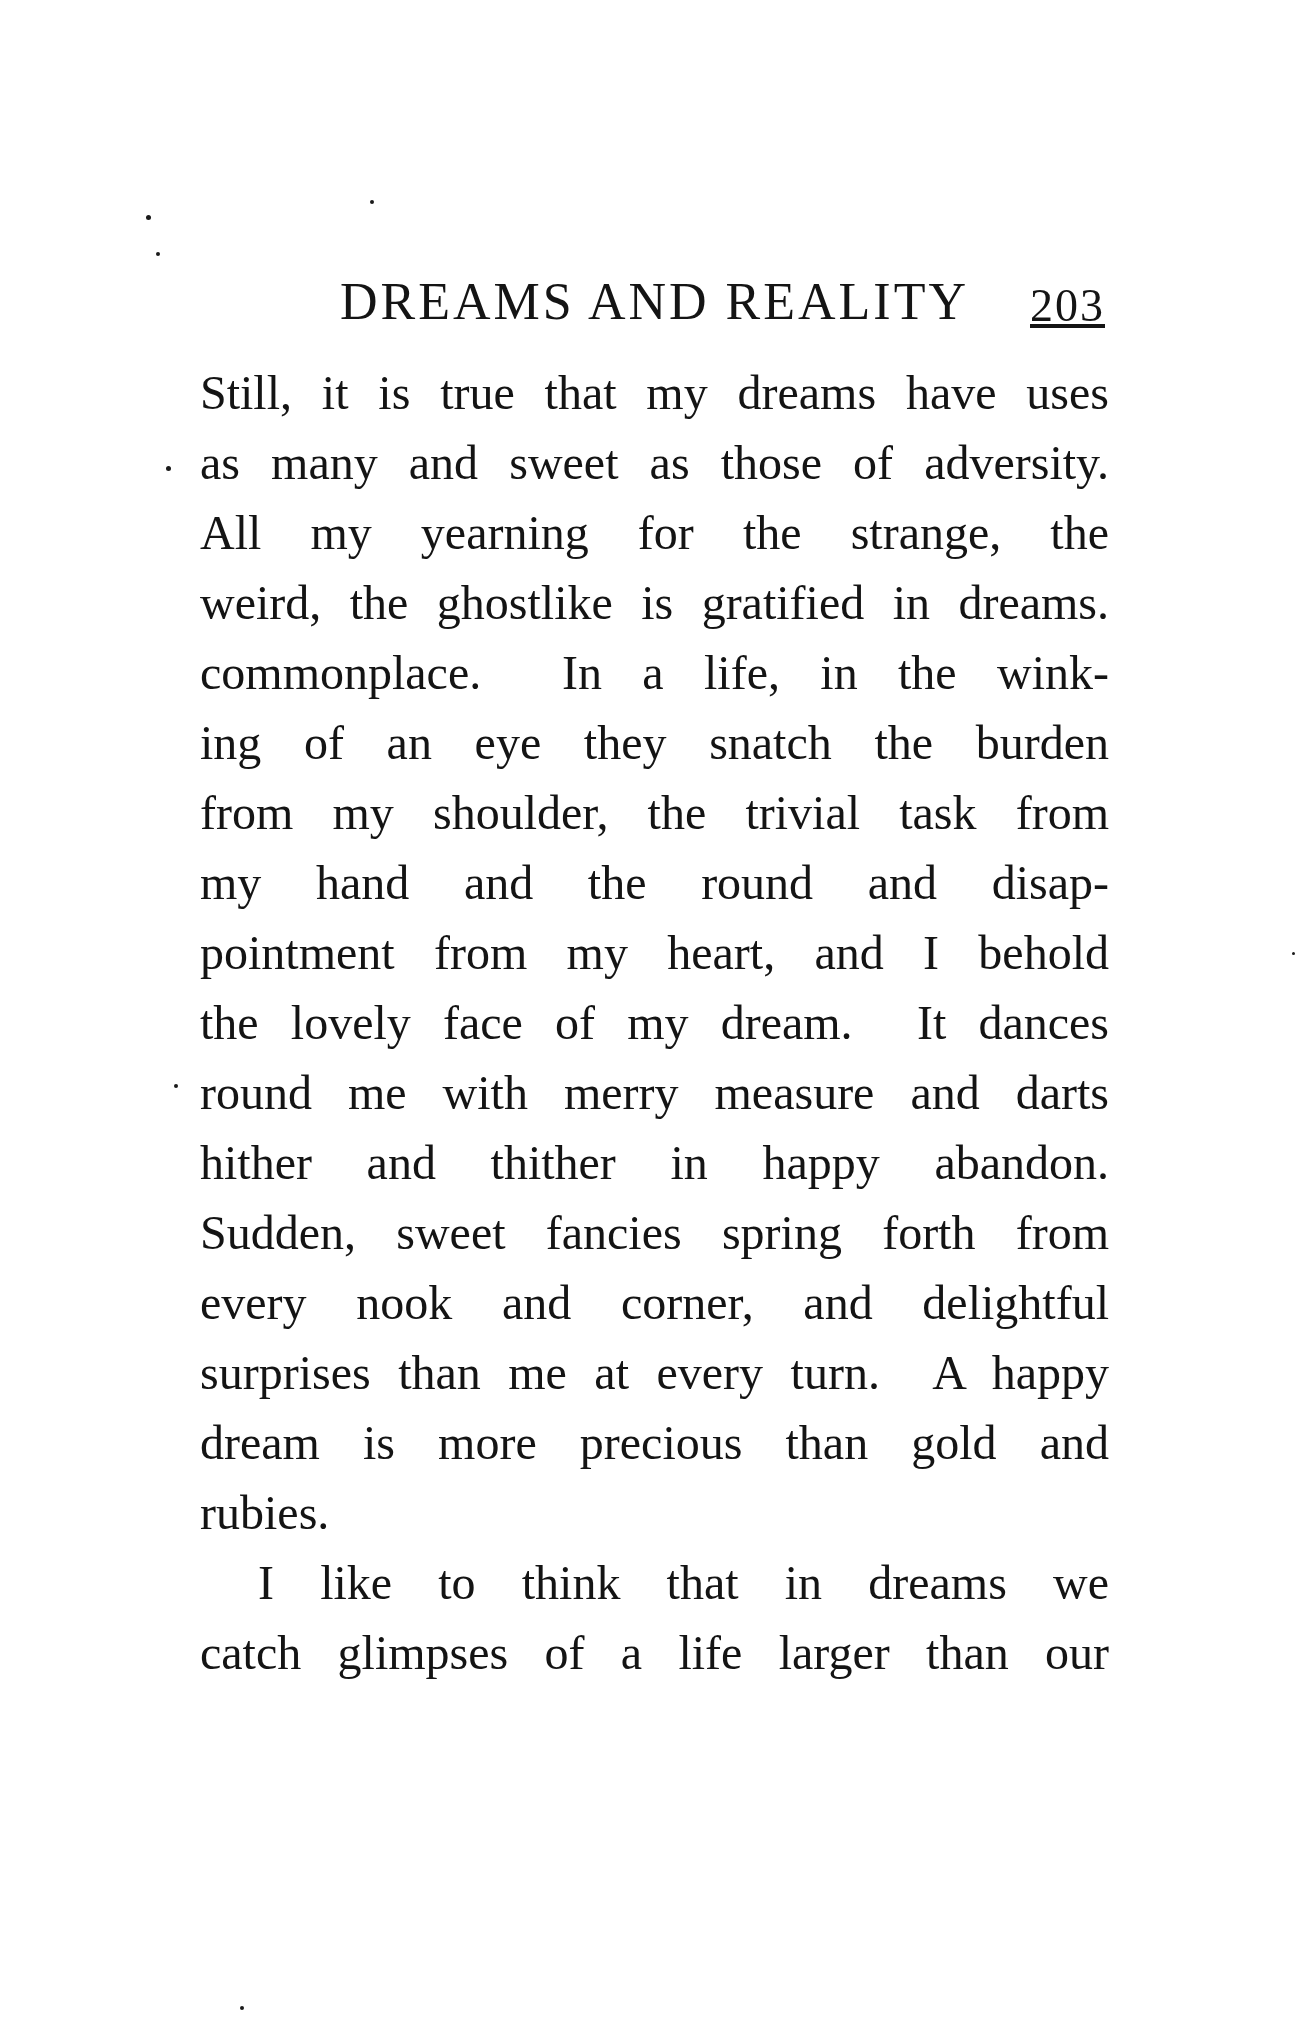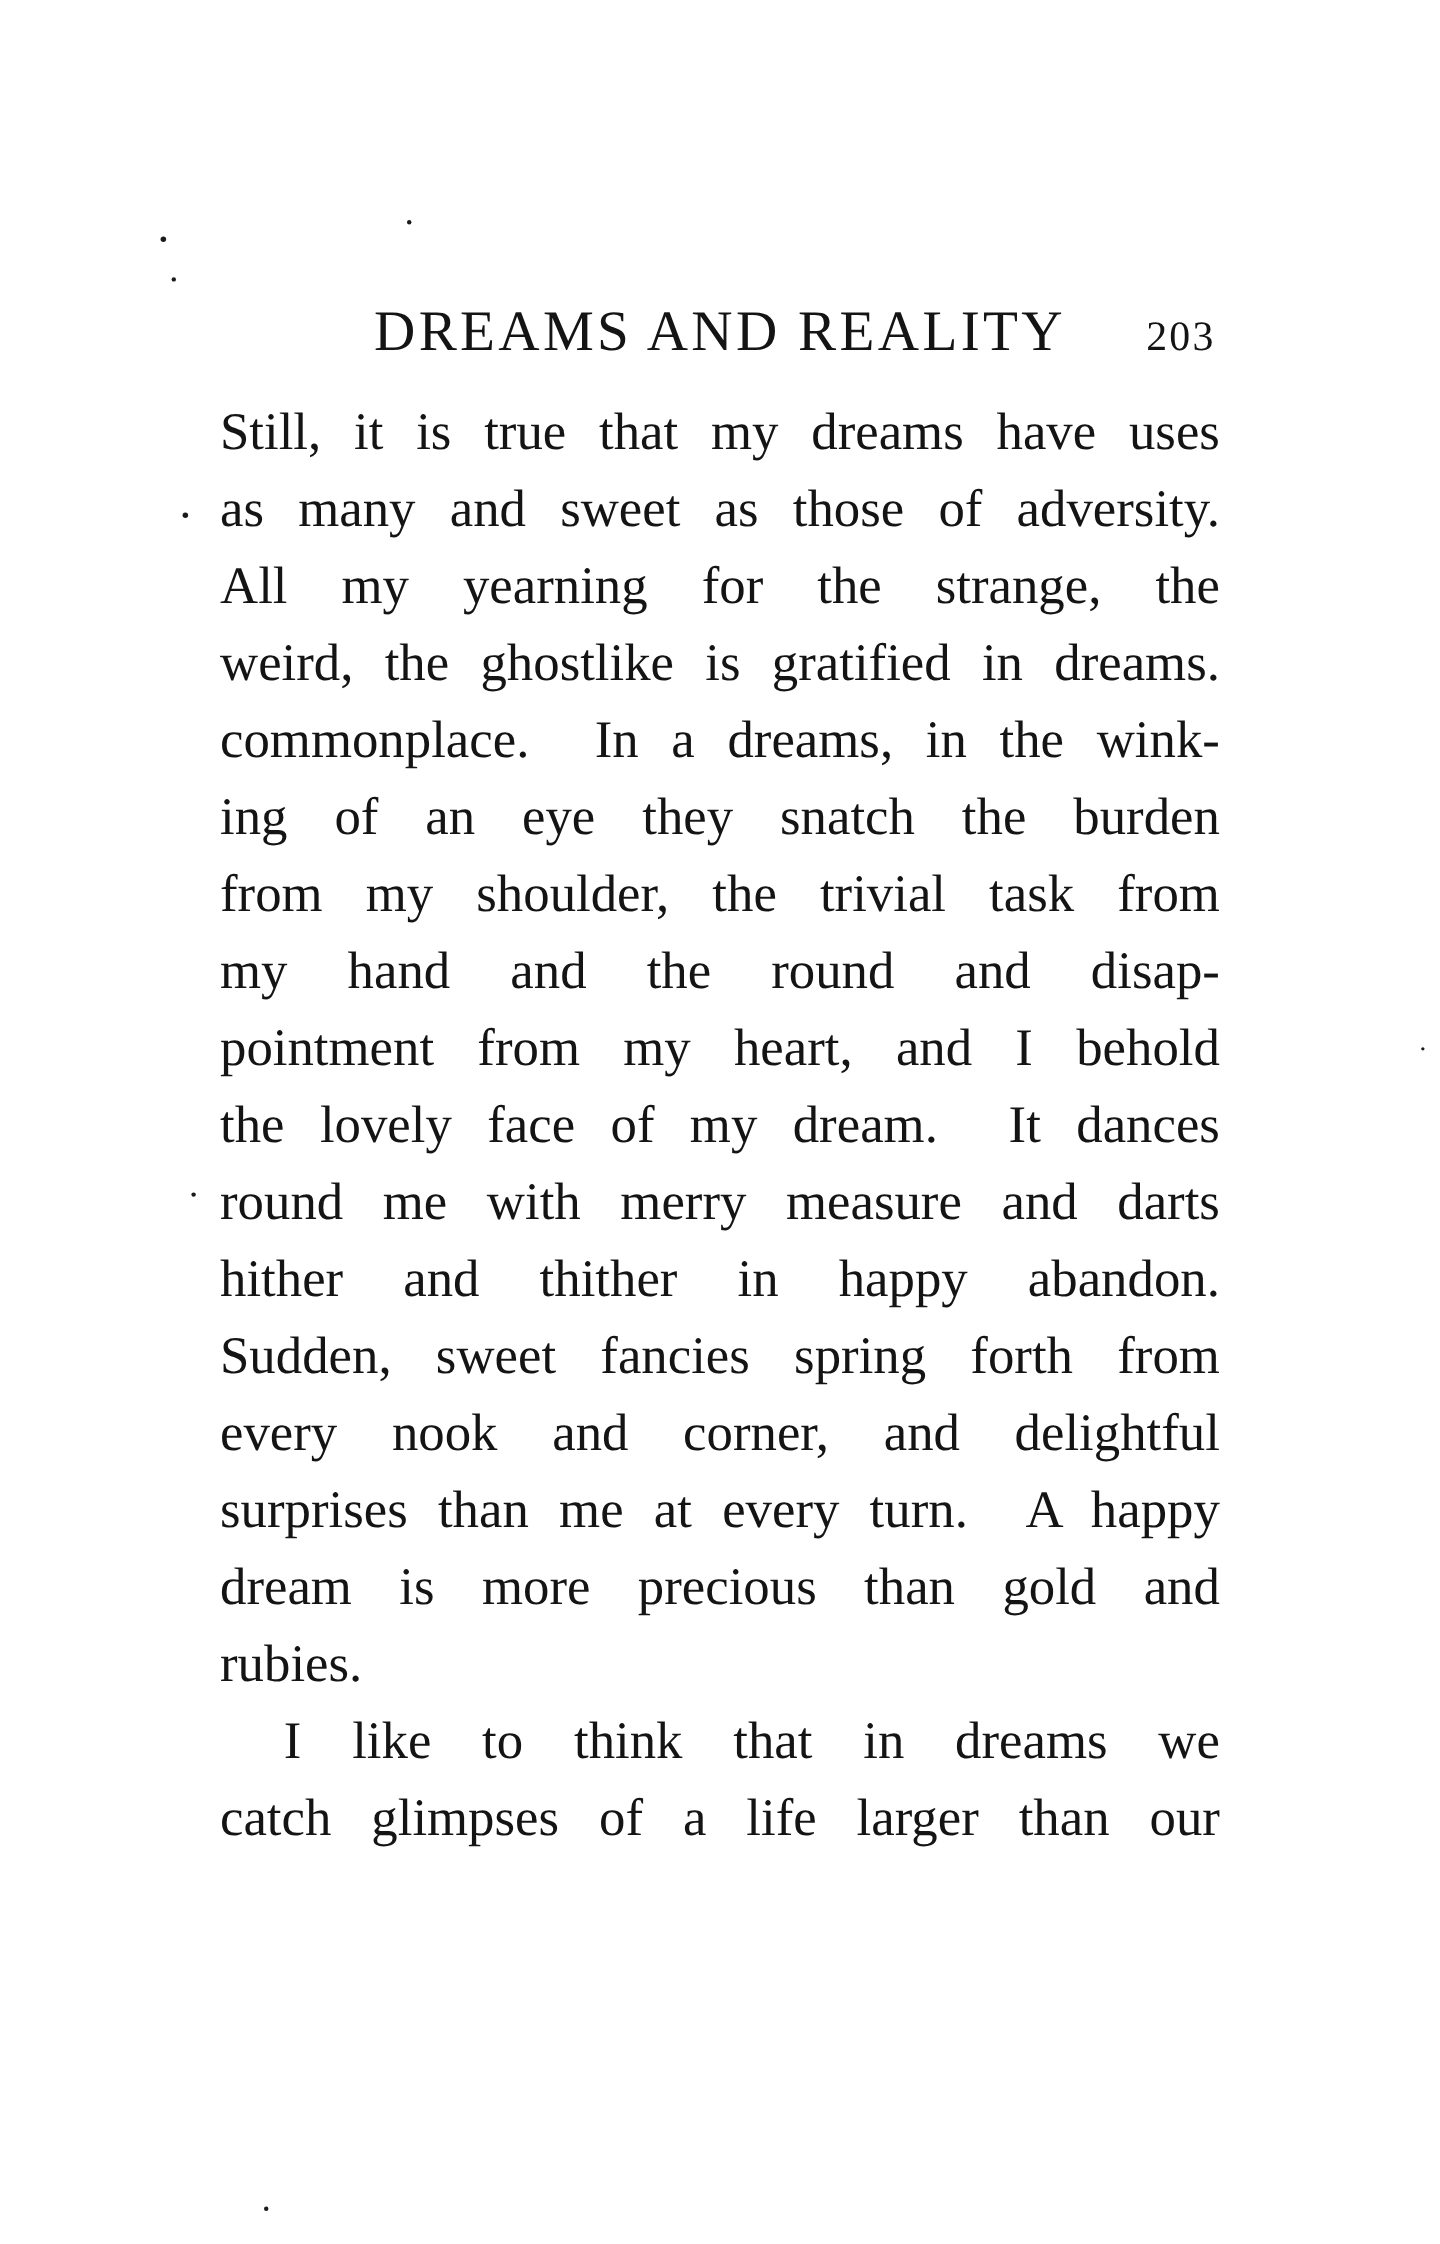--- a/index.html
+++ b/index.html
@@ -32,23 +32,24 @@
     font-size: 52px;
     line-height: 48px;
     letter-spacing: 3px;
     font-weight: 400;
     white-space: nowrap;
   }
   .page-number {
     position: absolute;
     right: 4px;
     top: 4px;
-    font-size: 38px;
+    font-size: 46px;
     line-height: 48px;
     letter-spacing: 2px;
+    text-decoration: underline;
   }
   .body-text {
     position: absolute;
     left: 200px;
     top: 358px;
     width: 909px;
   }
   .text-line {
     font-size: 48px;
     line-height: 70px;
@@ -78,21 +79,21 @@
   <div class="header-row">
     <span class="running-head">DREAMS AND REALITY</span>
     <span class="page-number">203</span>
   </div>
 
   <div class="body-text" id="body-text">
       <div class="text-line">Still, it is true that my dreams have uses</div>
       <div class="text-line">as many and sweet as those of adversity.</div>
       <div class="text-line">All my yearning for the strange, the</div>
       <div class="text-line">weird, the ghostlike is gratified in dreams.</div>
-      <div class="text-line">commonplace.  In a dreams, in the wink-</div>
+      <div class="text-line">commonplace.  In a life, in the wink-</div>
       <div class="text-line">ing of an eye they snatch the burden</div>
       <div class="text-line">from my shoulder, the trivial task from</div>
       <div class="text-line">my hand and the round and disap-</div>
       <div class="text-line">pointment from my heart, and I behold</div>
       <div class="text-line">the lovely face of my dream.  It dances</div>
       <div class="text-line">round me with merry measure and darts</div>
       <div class="text-line">hither and thither in happy abandon.</div>
       <div class="text-line">Sudden, sweet fancies spring forth from</div>
       <div class="text-line">every nook and corner, and delightful</div>
       <div class="text-line">surprises than me at every turn.  A happy</div>

